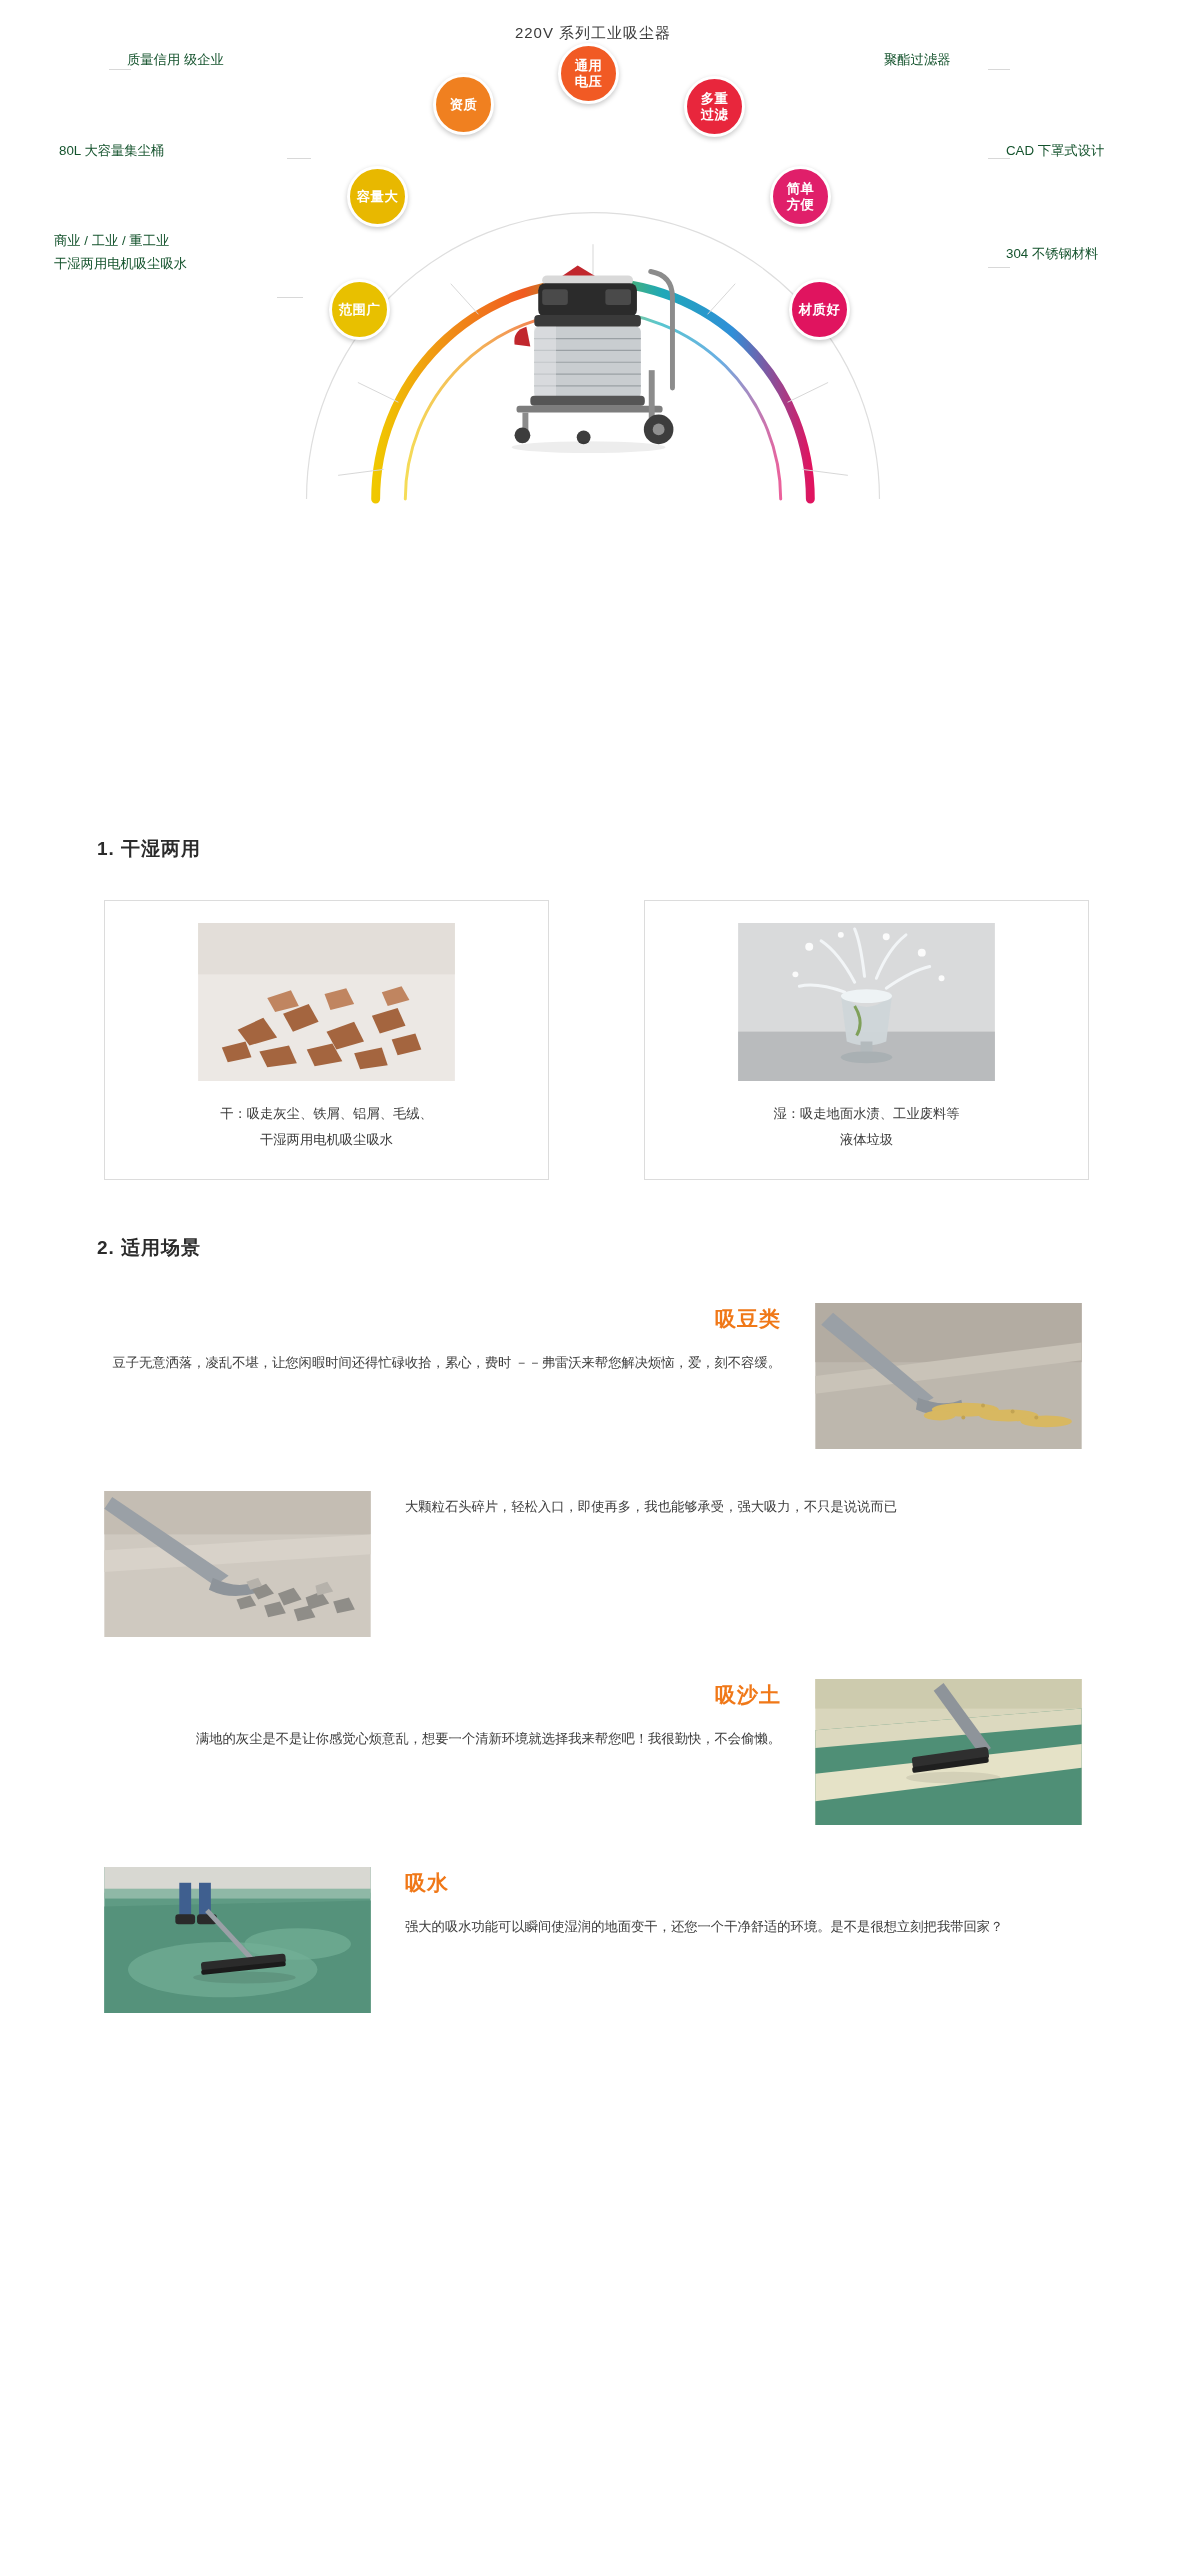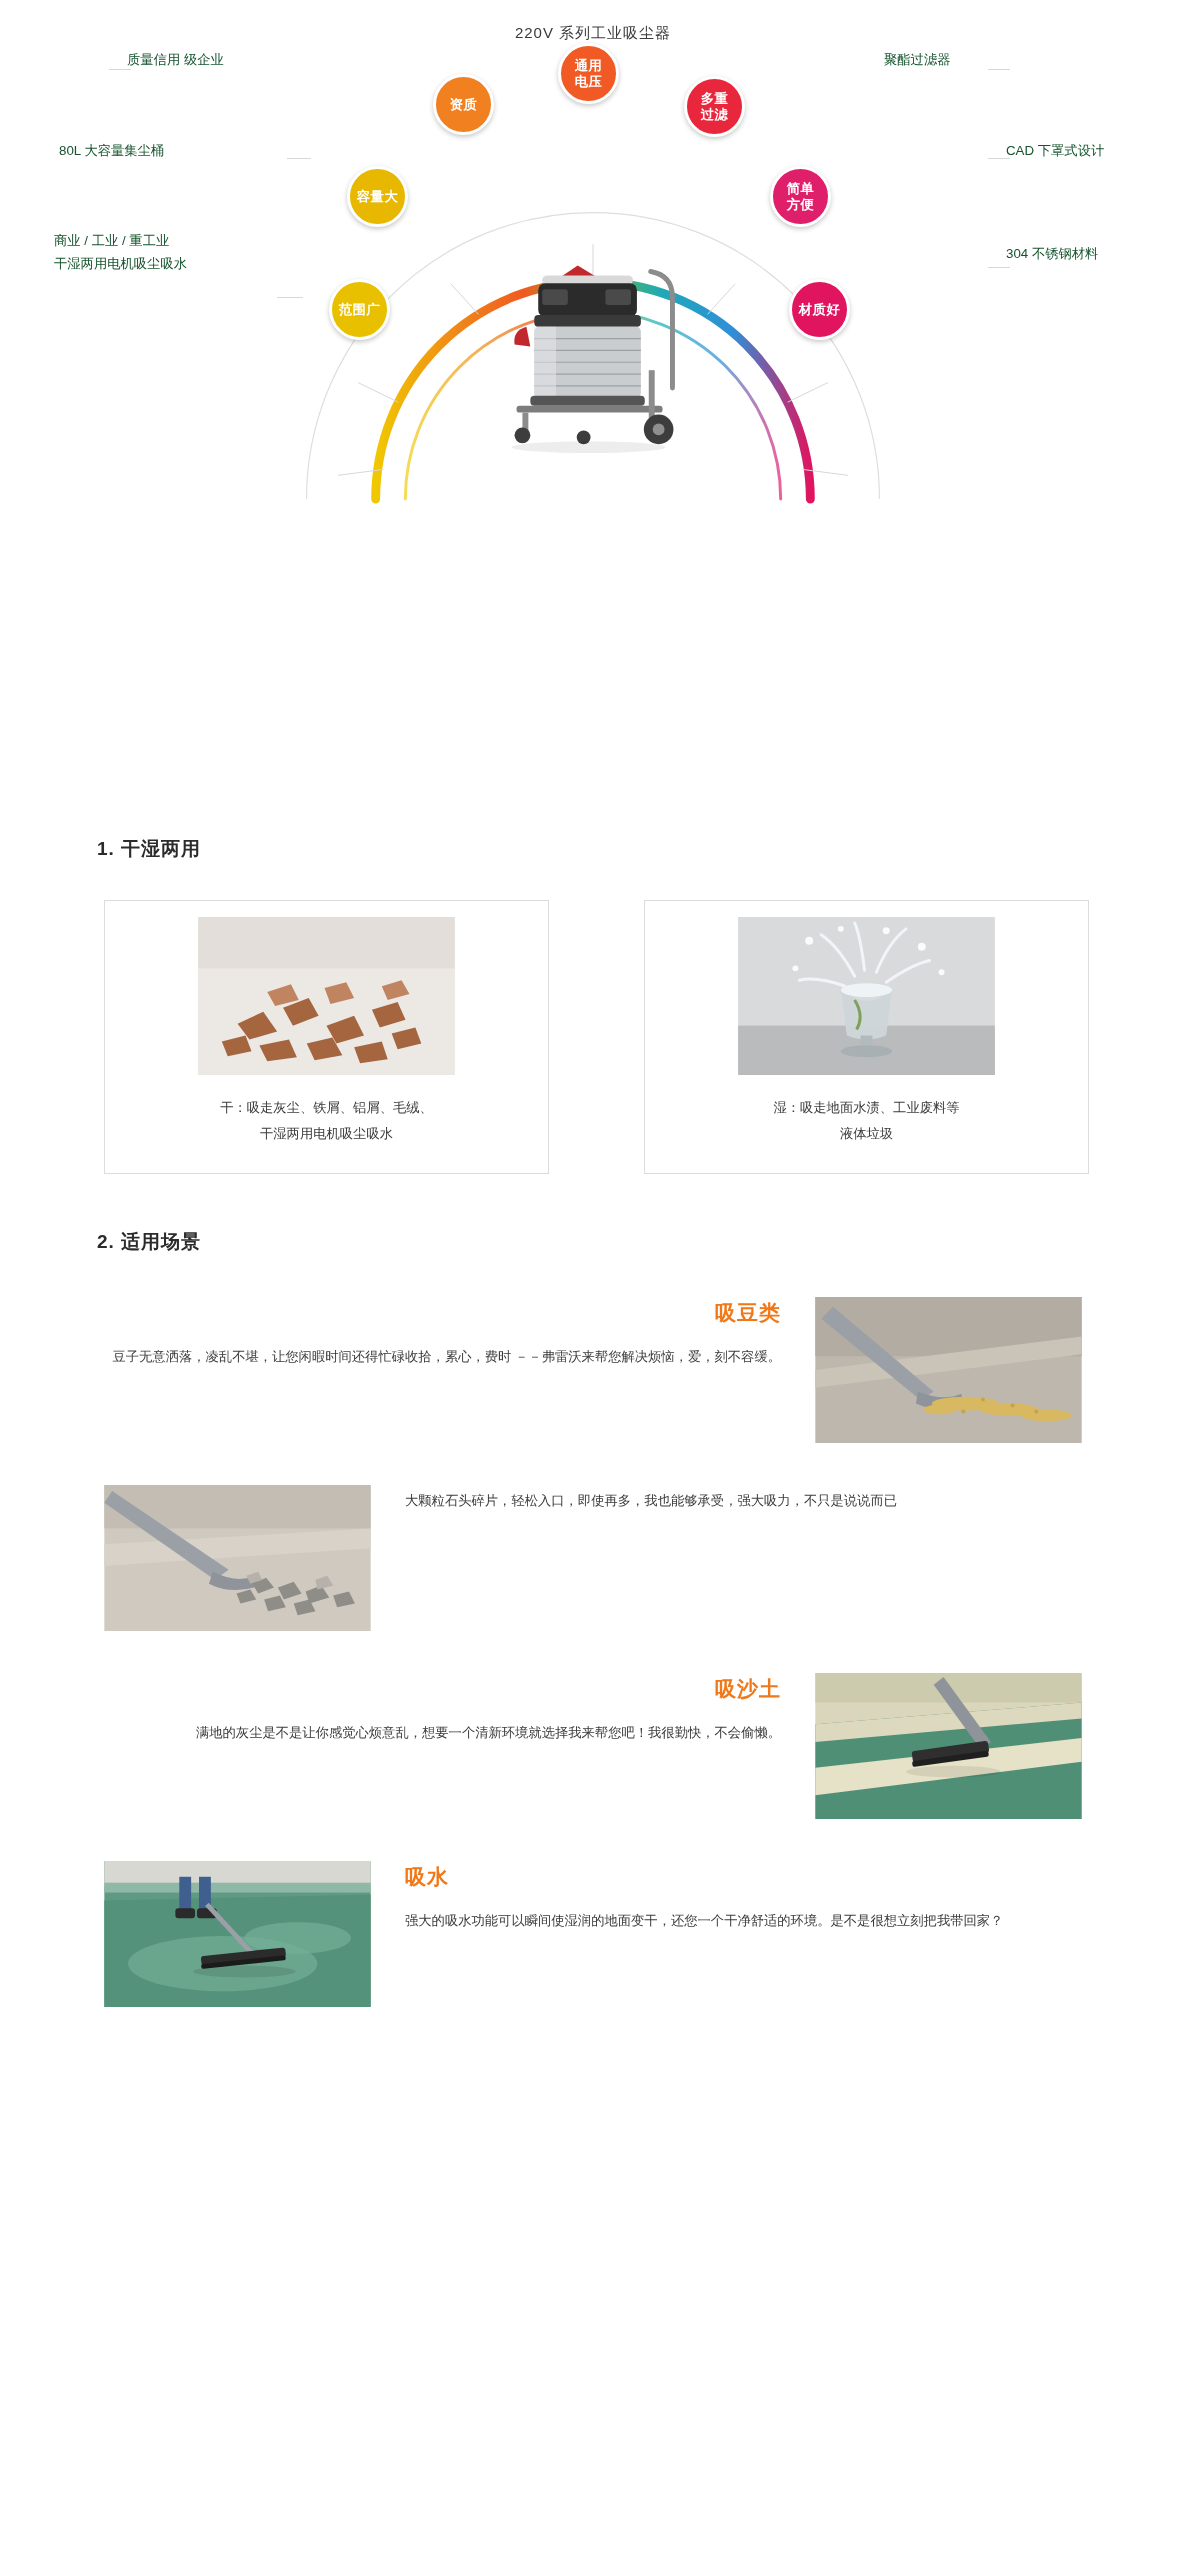--- a/index.html
+++ b/index.html
@@ -127,21 +127,21 @@
   }
 
   .wetdry-row {
     display: flex;
     gap: 95px;
     margin: 38px 0 0 104px;
   }
   .wd-card {
     width: 445px;
     border: 1px solid #dcdcdc;
-    padding: 16px 20px 26px 20px;
+    padding: 22px 20px 26px 20px;
     text-align: center;
   }
   .wd-img {
     width: 257px;
     height: 158px;
     margin: 0 auto 20px auto;
     overflow: hidden;
     display: block;
   }
   .wd-cap {

